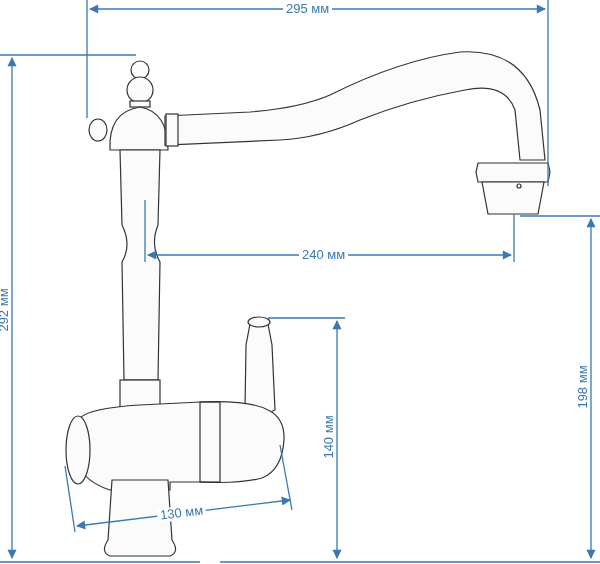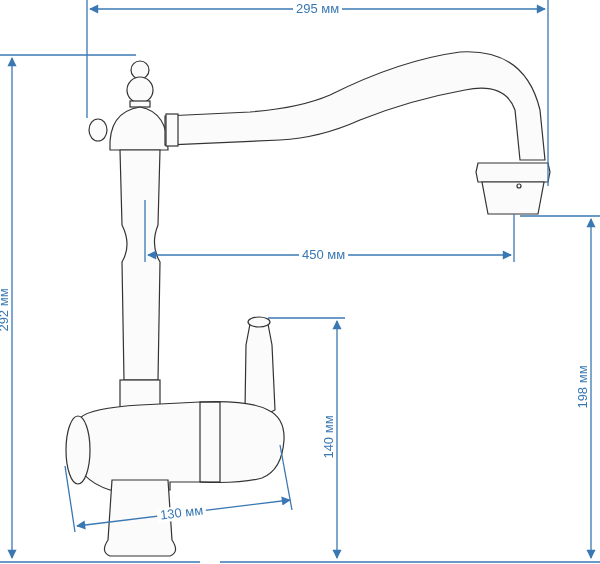--- a/index.html
+++ b/index.html
@@ -69,18 +69,18 @@
 
     <line x1="65" y1="466" x2="75" y2="532"></line>
     <line x1="280" y1="445" x2="292" y2="510"></line>
     <line x1="77" y1="526" x2="290" y2="500" marker-start="url(#arr)" marker-end="url(#arr)"></line>
 
     <line x1="0" y1="562" x2="200" y2="562"></line>
     <line x1="220" y1="562" x2="600" y2="562"></line>
   </g>
 </svg>
 
-<div class="dim-label" style="left:293px; top:2px;">295 мм</div>
-<div class="dim-label" style="left:299px; top:248px;">450 мм</div>
+<div class="dim-label" style="left:283px; top:2px;">295 мм</div>
+<div class="dim-label" style="left:299px; top:248px;">240 мм</div>
 <div class="dim-label vert" style="left:-21px; top:303px;">292 мм</div>
 <div class="dim-label vert" style="left:558px; top:380px;">198 мм</div>
 <div class="dim-label vert" style="left:304px; top:430px;">140 мм</div>
 <div class="dim-label" style="left:157px; top:506px; transform:rotate(-7deg);">130 мм</div>
 
 </body></html>

